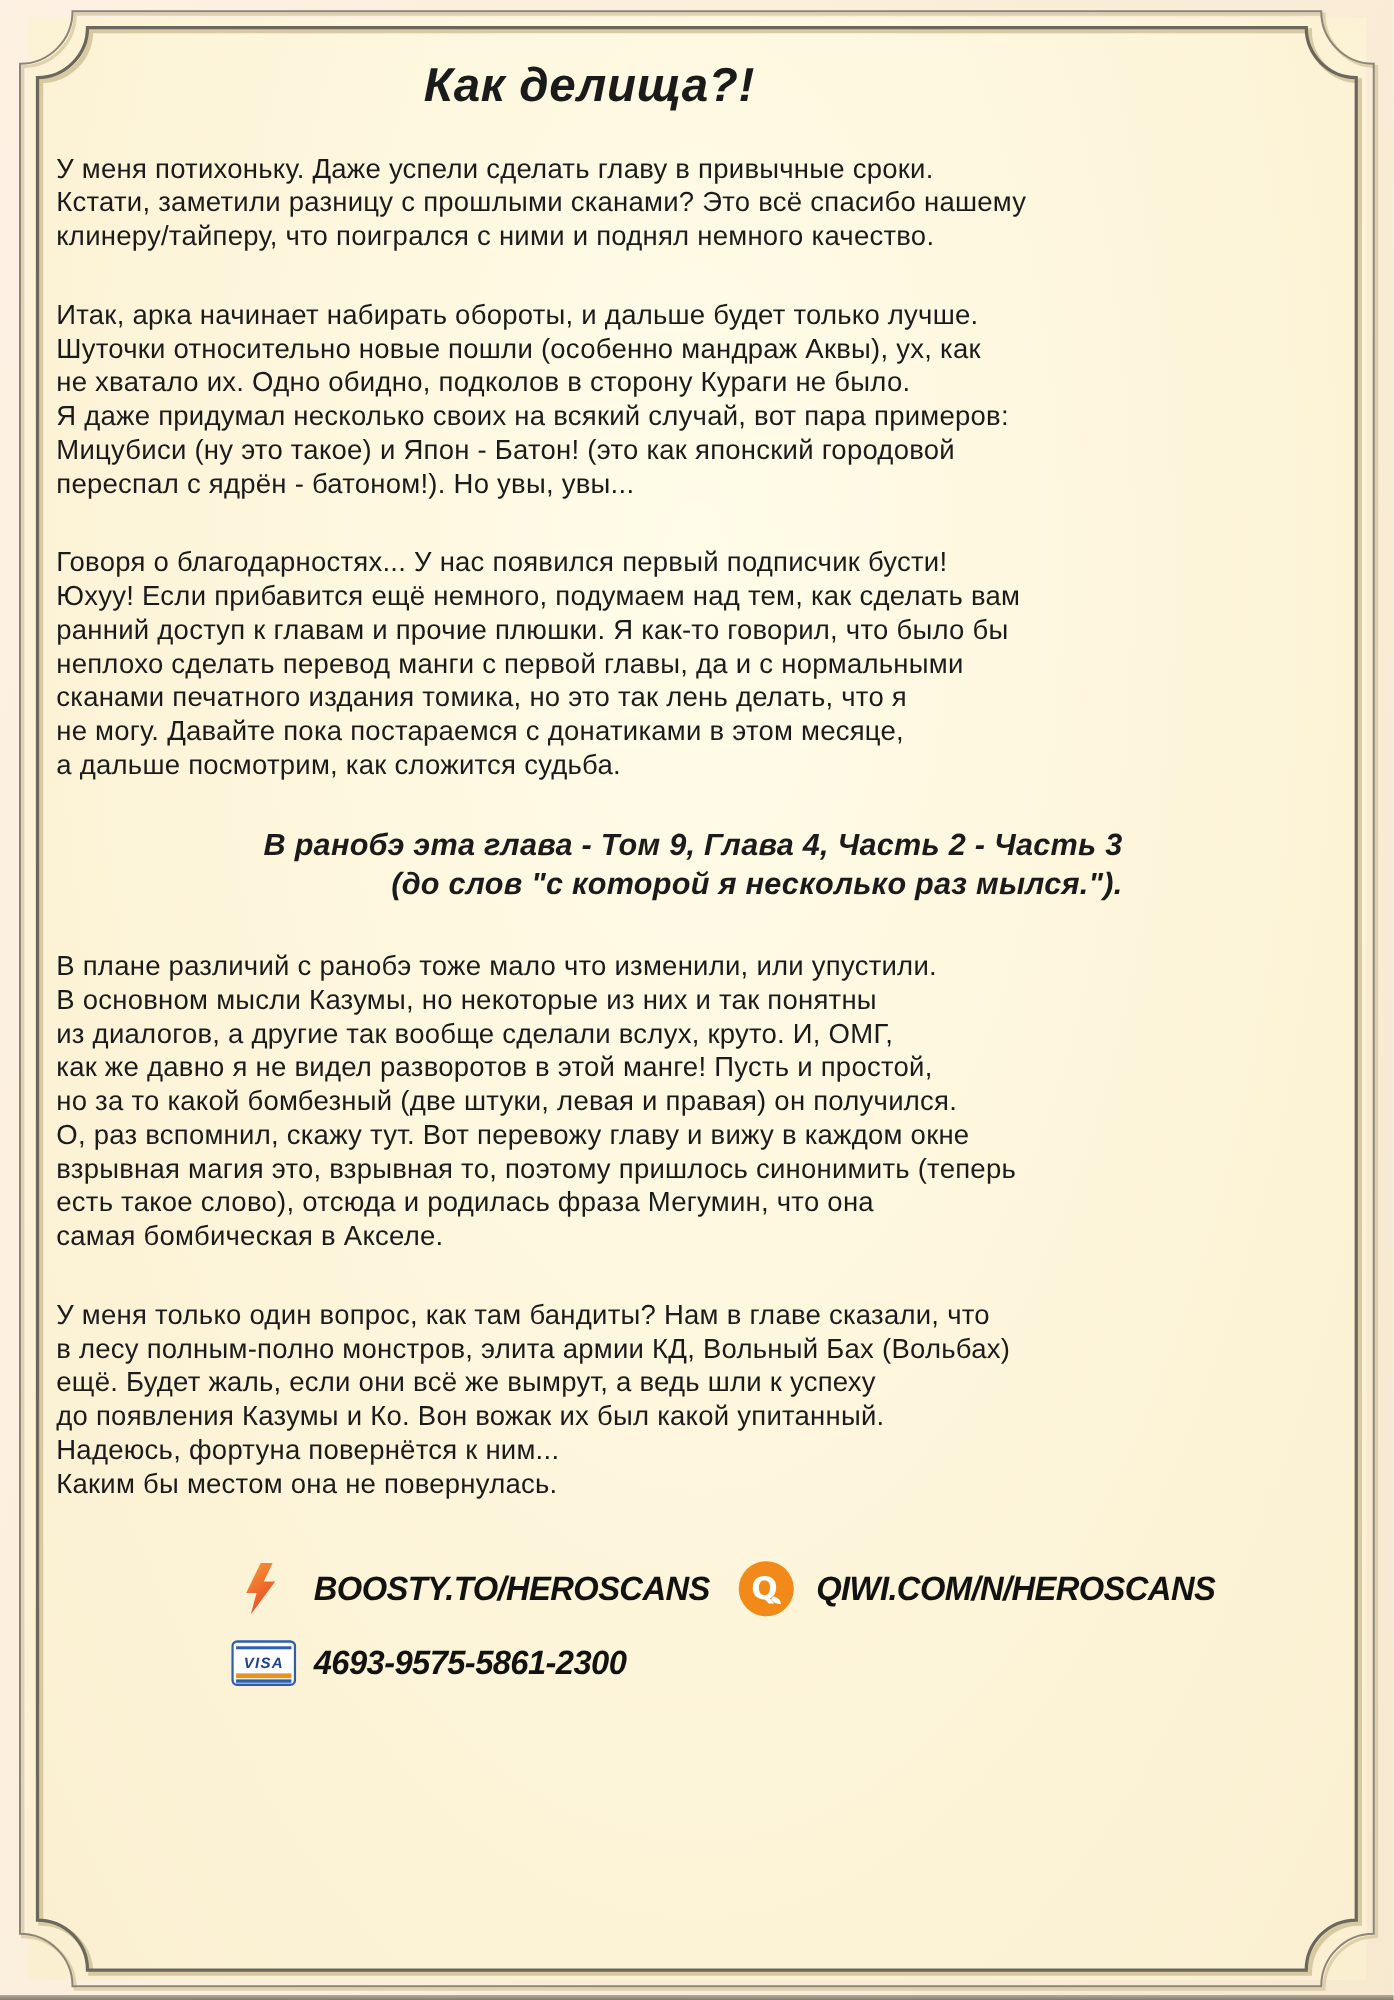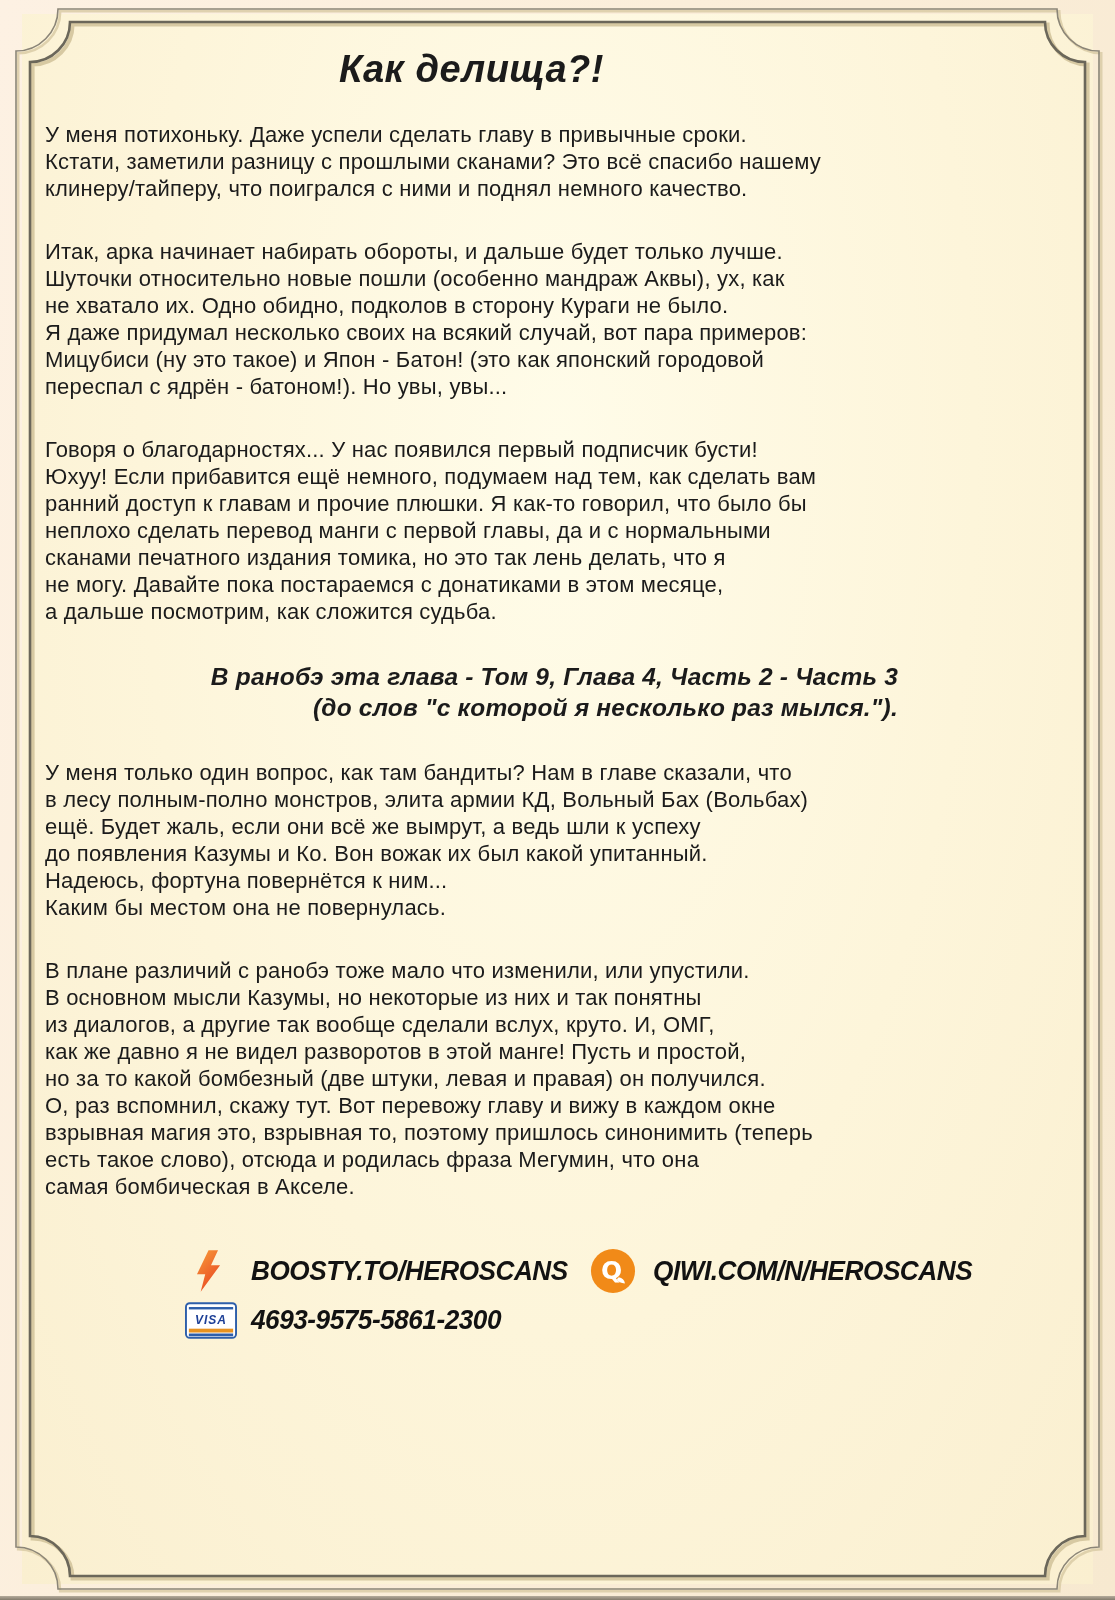--- a/index.html
+++ b/index.html
@@ -29,21 +29,21 @@
   .para{
     font-size:22px;line-height:27px;letter-spacing:.2px;
     white-space:pre-line;margin:0 0 36px 0;
   }
   .note{
     text-align:right;font-style:italic;font-weight:bold;font-size:24.5px;
     line-height:31px;white-space:pre-line;margin:20px 0 36px 0;letter-spacing:.2px;
   }
   .footer{
     margin:48px 0 0 140px;
-    display:grid;grid-template-columns:402px auto;row-gap:8px;
+    display:grid;grid-template-columns:402px auto;row-gap:18px;
   }
   .flink{display:flex;align-items:center;gap:14px;}
   .flink .txt{
     font-style:italic;font-weight:900;font-size:27px;letter-spacing:-.5px;
     white-space:nowrap;transform:scaleX(.97);transform-origin:left;color:#121212;
   }
   .icon-box{flex:0 0 auto;display:flex;align-items:center;justify-content:center;width:52px;}
 </style>
 </head>
 <body>
@@ -79,35 +79,35 @@
 Юхуу! Если прибавится ещё немного, подумаем над тем, как сделать вам
 ранний доступ к главам и прочие плюшки. Я как-то говорил, что было бы
 неплохо сделать перевод манги с первой главы, да и с нормальными
 сканами печатного издания томика, но это так лень делать, что я
 не могу. Давайте пока постараемся с донатиками в этом месяце,
 а дальше посмотрим, как сложится судьба.</p>
 
   <p class="note">В ранобэ эта глава - Том 9, Глава 4, Часть 2 - Часть 3
 (до слов "с которой я несколько раз мылся.").</p>
 
-  <p class="para">У меня только один вопрос, как там бандиты? Нам в главе сказали, что
-в лесу полным-полно монстров, элита армии КД, Вольный Бах (Вольбах)
-ещё. Будет жаль, если они всё же вымрут, а ведь шли к успеху
-до появления Казумы и Ко. Вон вожак их был какой упитанный.
-Надеюсь, фортуна повернётся к ним...
-Каким бы местом она не повернулась.</p>
   <p class="para">В плане различий с ранобэ тоже мало что изменили, или упустили.
 В основном мысли Казумы, но некоторые из них и так понятны
 из диалогов, а другие так вообще сделали вслух, круто. И, ОМГ,
 как же давно я не видел разворотов в этой манге! Пусть и простой,
 но за то какой бомбезный (две штуки, левая и правая) он получился.
 О, раз вспомнил, скажу тут. Вот перевожу главу и вижу в каждом окне
 взрывная магия это, взрывная то, поэтому пришлось синонимить (теперь
 есть такое слово), отсюда и родилась фраза Мегумин, что она
 самая бомбическая в Акселе.</p>
+  <p class="para">У меня только один вопрос, как там бандиты? Нам в главе сказали, что
+в лесу полным-полно монстров, элита армии КД, Вольный Бах (Вольбах)
+ещё. Будет жаль, если они всё же вымрут, а ведь шли к успеху
+до появления Казумы и Ко. Вон вожак их был какой упитанный.
+Надеюсь, фортуна повернётся к ним...
+Каким бы местом она не повернулась.</p>
 
   <div class="footer">
 
     <div class="flink">
       <span class="icon-box">
         <svg width="38" height="46" viewBox="0 0 46 52" aria-hidden="true">
           <defs>
             <linearGradient id="boostyGrad" x1="0" y1="0" x2="0.55" y2="1">
               <stop offset="0" stop-color="#f89d3a"></stop>
                 <stop offset="1" stop-color="#e94a23"></stop>

